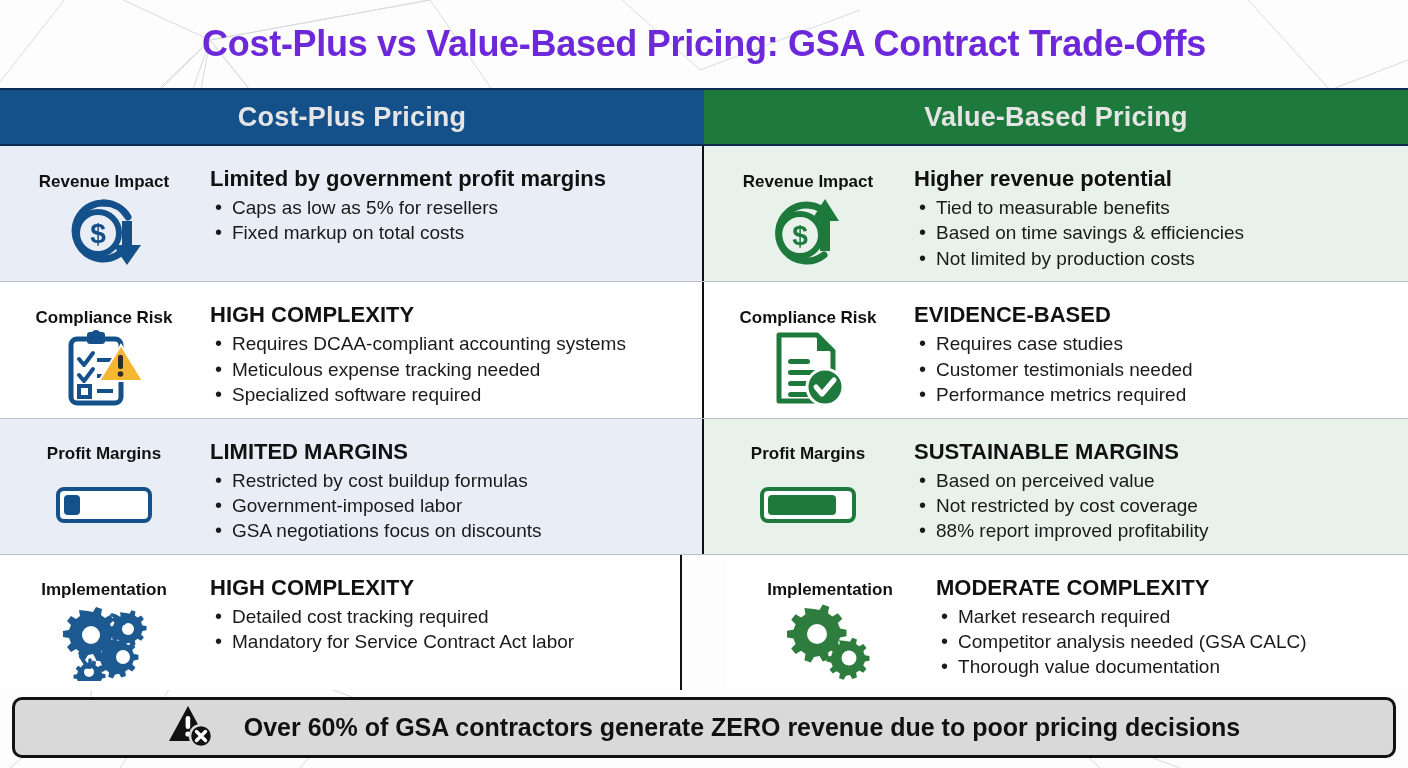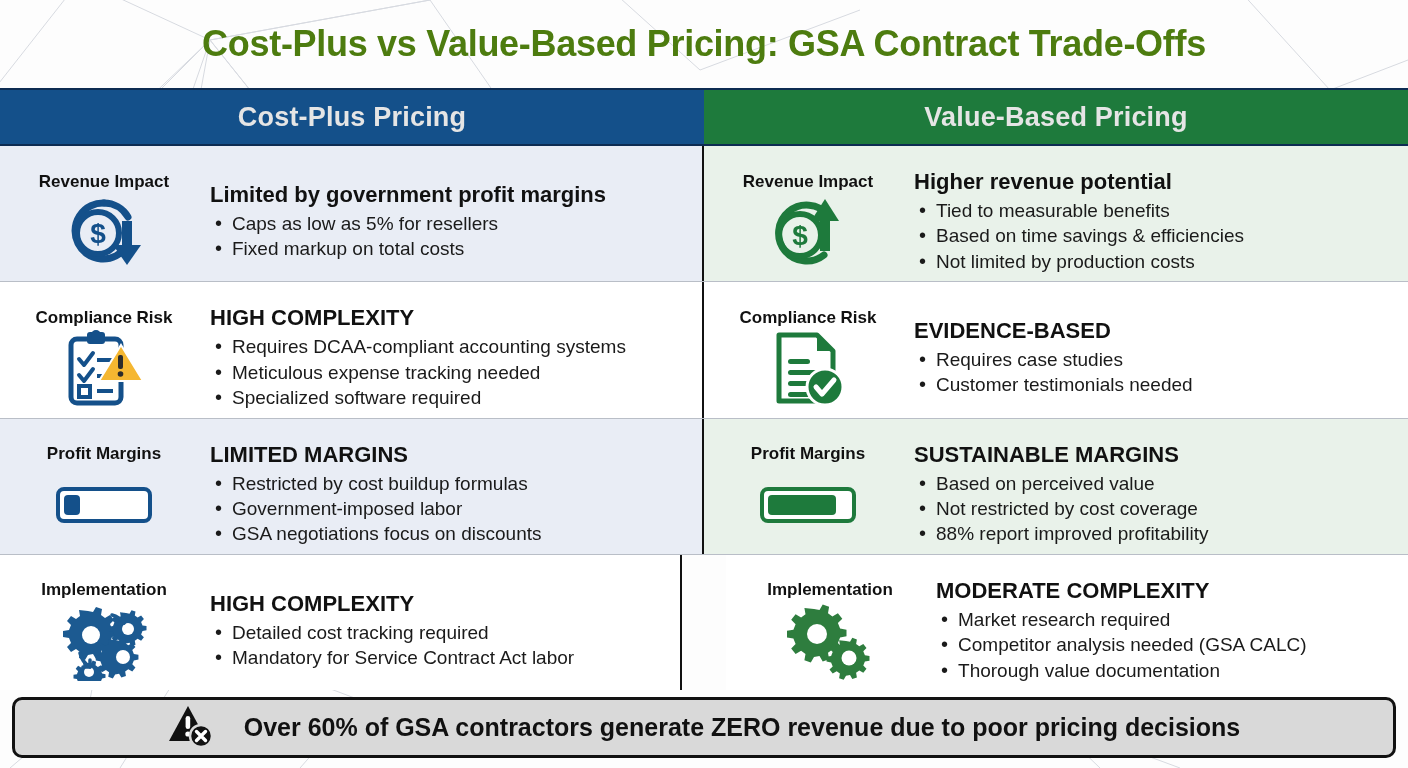--- a/index.html
+++ b/index.html
@@ -37,21 +37,21 @@
   
   .title-bar {
     height: 88px;
     display: flex;
     align-items: center;
     justify-content: center;
   }
   .title-text {
     font-size: 36px;
     font-weight: bold;
-    color: #4d7c0f;
+    color: #6d28d9;
     letter-spacing: -0.3px;
     white-space: nowrap;
   }
 
   
   .col-headers {
     display: flex;
     height: 54px;
     border-top: 2px solid #0d2c52;
   }
@@ -81,21 +81,20 @@
     flex: 1 1 0;
     display: flex;
     min-height: 0;
     border-bottom: 1px solid #b9bec7;
   }
   .row:last-child { border-bottom: none; gap: 44px; }
 
   .cell {
     flex: 1 1 50%;
     display: flex;
-    align-items: center;
     padding: 20px 8px 4px 6px;
     box-sizing: border-box;
     min-width: 0;
   }
   .cell.left  { border-right: 2px solid #111111; }
   .row.tinted .cell.left  { background: #e9edf5; }
   .row.tinted .cell.right { background: #e9f2ea; }
   .row.plain .cell        { background: #ffffff; }
 
   .cell-icon {
@@ -339,20 +338,21 @@
                 <circle cx="60" cy="58" r="18" fill="#1e7a3c" stroke="#ffffff" stroke-width="3"></circle>
                 <path d="M51 58 l6 7 l12 -14" fill="none" stroke="#ffffff" stroke-width="5" stroke-linecap="round" stroke-linejoin="round"></path>
               </svg>
             </div>
           </div>
           <div class="cell-body">
             <div class="headline">EVIDENCE-BASED</div>
             <ul class="bullets">
               <li>Requires case studies</li>
               <li>Customer testimonials needed</li>
+              <li>Performance metrics required</li>
             </ul>
           </div>
         </div>
       </div>
 
       <div class="row tinted">
         <div class="cell left">
           <div class="cell-icon">
             <div class="cat-label">Profit Margins</div>
             <div class="icon-wrap">

